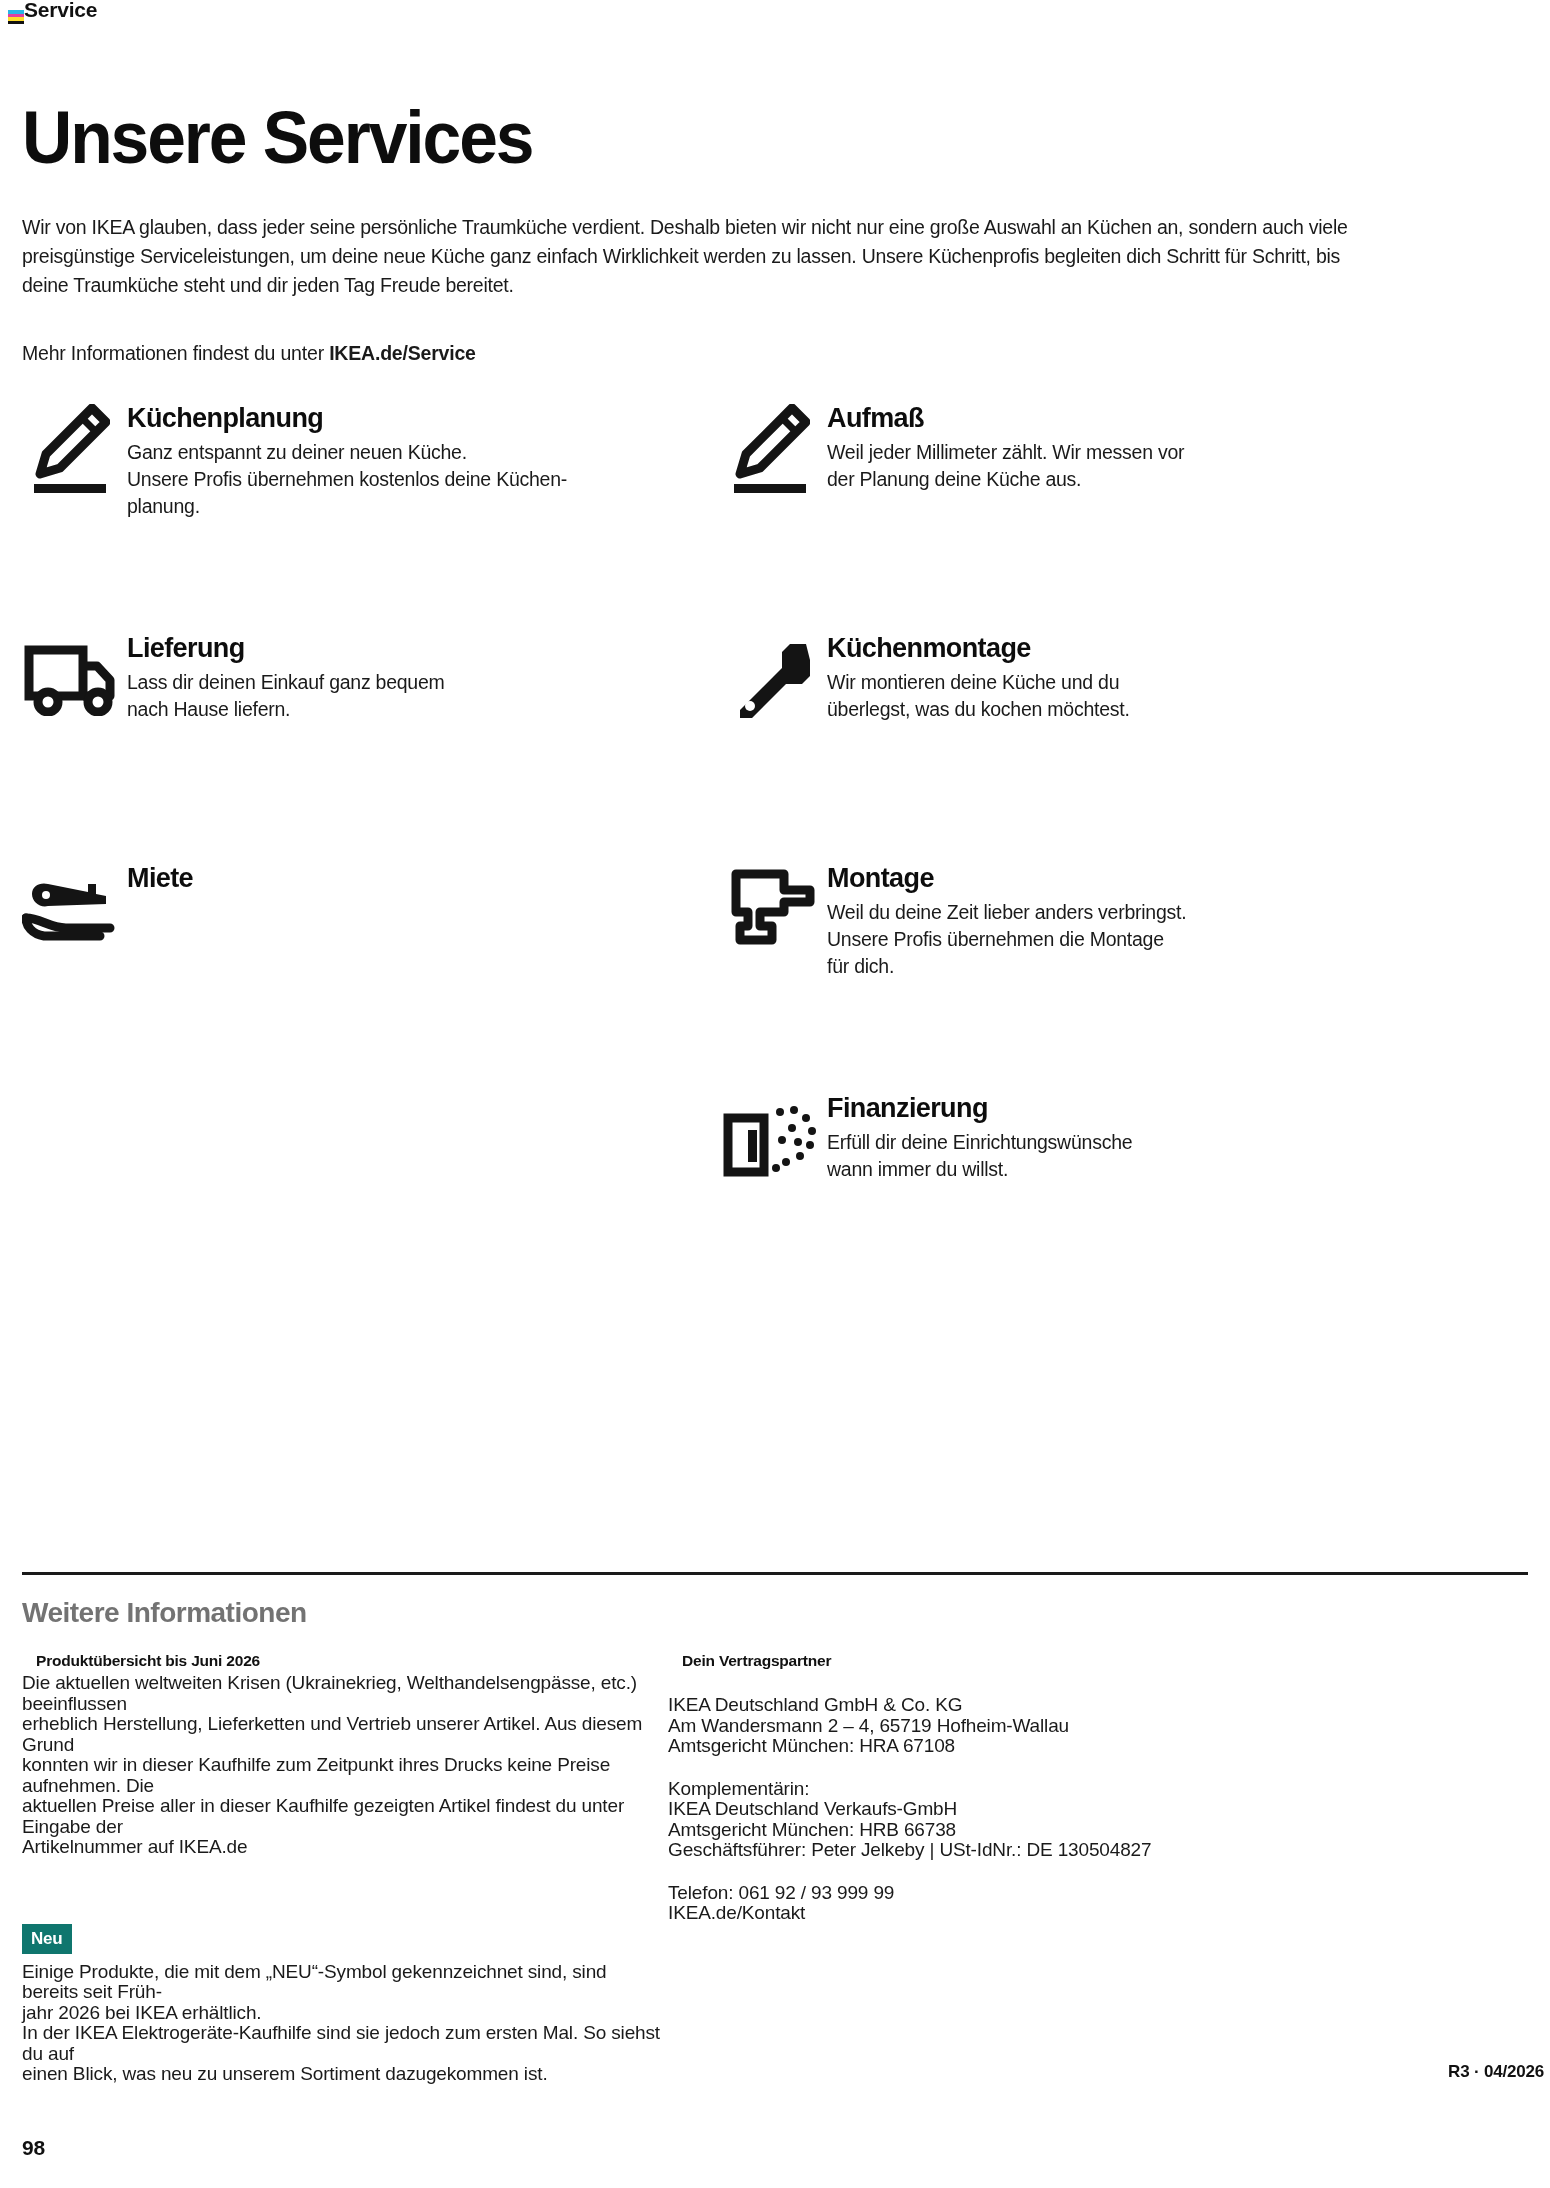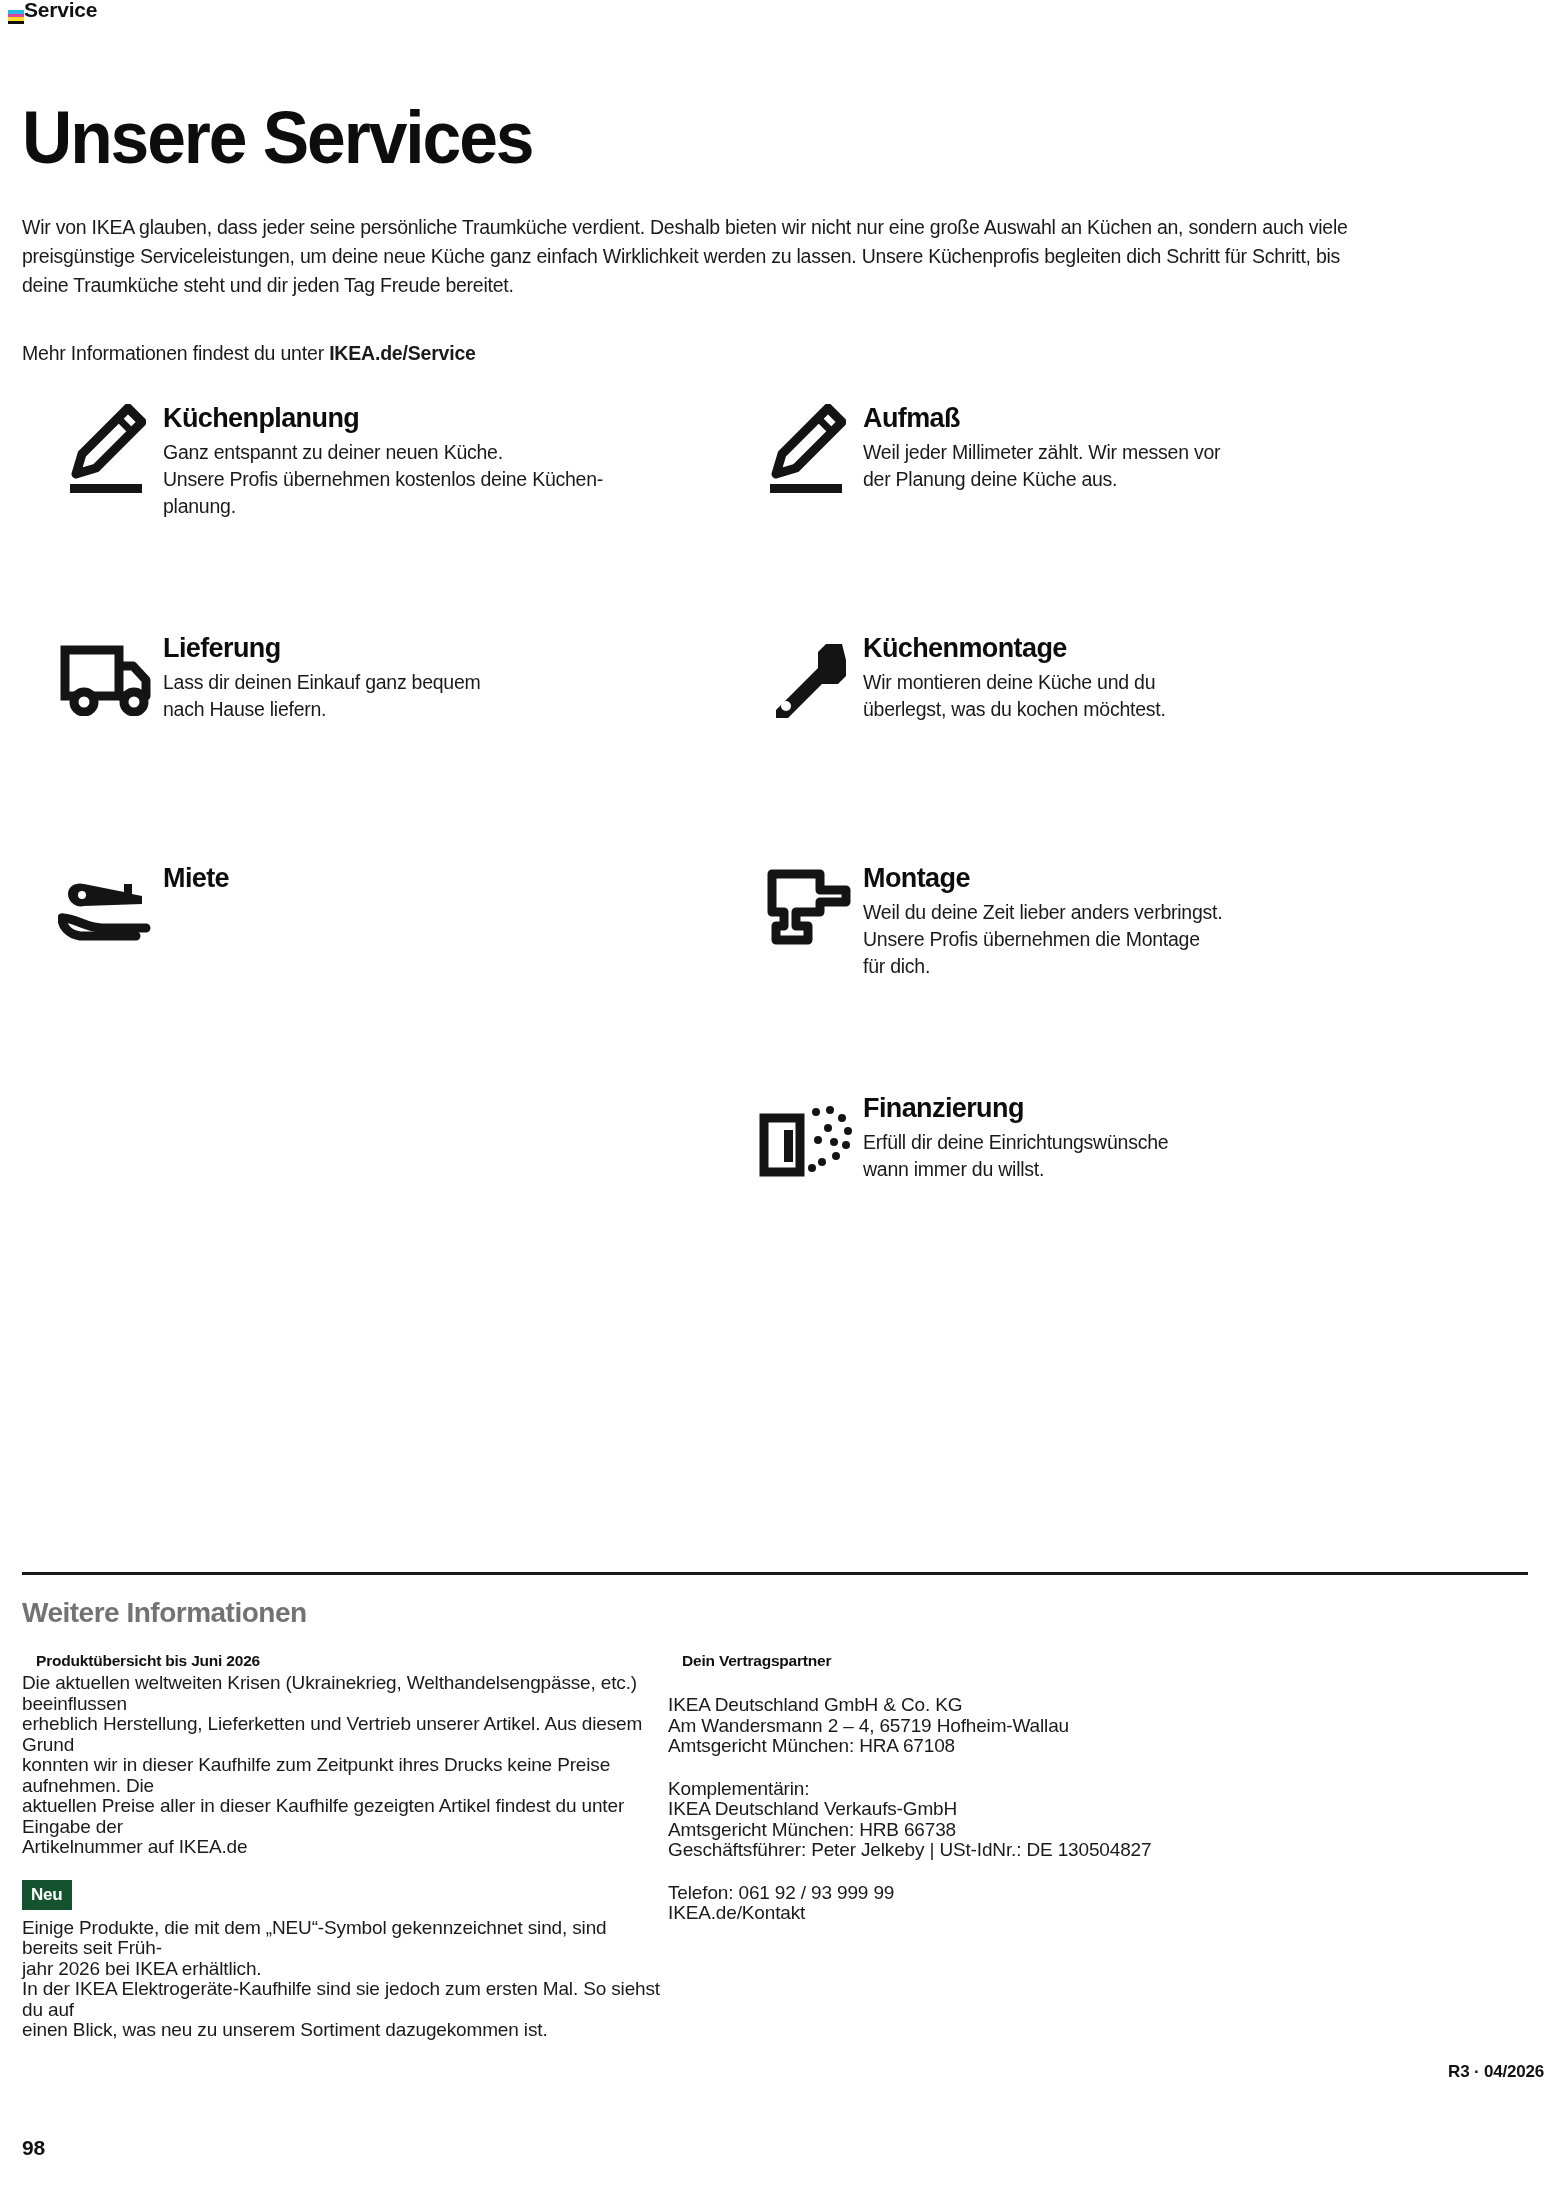--- a/index.html
+++ b/index.html
@@ -94,21 +94,20 @@
     letter-spacing: -0.2px;
   }
   .more-info b { font-weight: 700; }
 
   
   .services {
     position: absolute;
     left: 0;
     top: 398px;
     width: 1291px;
-    margin-left: 36px;
   }
   .srow {
     position: relative;
     width: 1550px;
     height: 230px;
   }
   .scell {
     position: absolute;
     top: 0;
     display: flex;
@@ -194,28 +193,29 @@
     line-height: 20.5px;
     letter-spacing: -0.15px;
     color: #1a1a1a;
     margin: 0;
     white-space: pre-line;
   }
   .fine-gap { height: 22px; }
 
   .neu-badge {
     display: inline-block;
-    background: #14532d;
+    background: #0f766e;
     color: #ffffff;
     font-size: 17px;
     font-weight: 700;
     line-height: 1;
     padding: 6px 9px 7px 9px;
     letter-spacing: -0.2px;
     margin-bottom: 8px;
+    margin-top: 44px;
   }
 
   .addr-block { margin: 0 0 22px 0; }
 
   
   .edition {
     position: absolute;
     right: 6px;
     top: 2062px;
     font-size: 17px;

